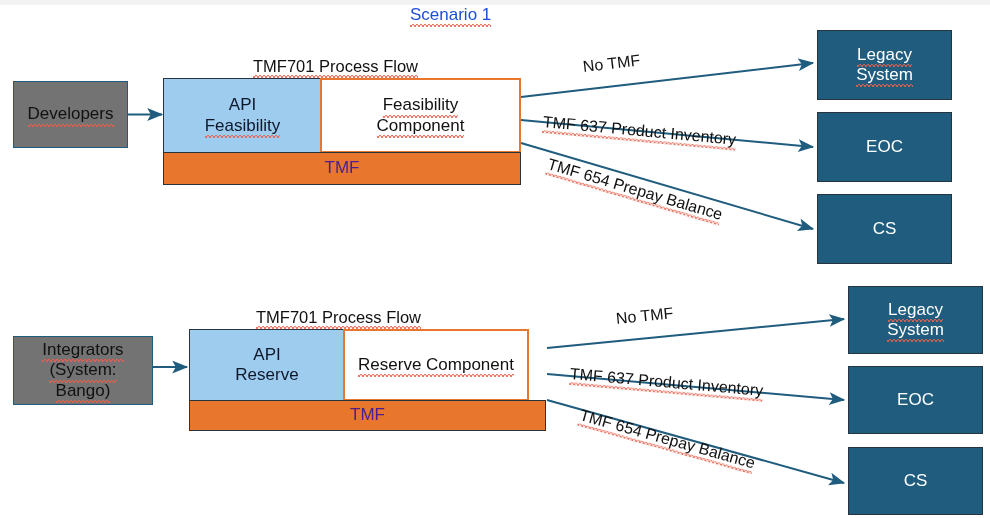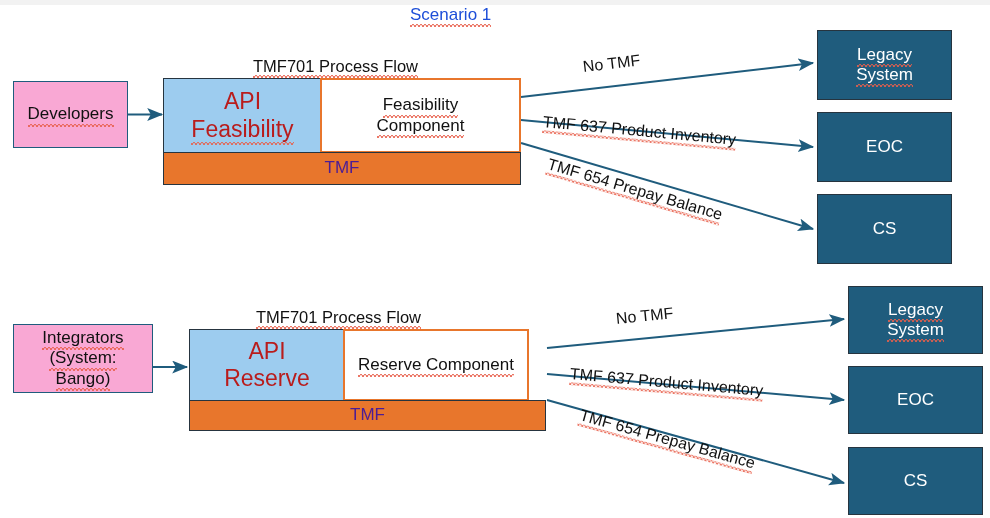--- a/index.html
+++ b/index.html
@@ -26,34 +26,34 @@
   .box {
     position: absolute;
     box-sizing: border-box;
     display: flex;
     align-items: center;
     justify-content: center;
     text-align: center;
     line-height: 1.18;
   }
   .actor-box {
-    background: #f9a8d4;
+    background: #737373;
     border: 1.6px solid #1F5C7D;
     font-size: 17px;
     color: #111111;
     text-align: center;
   }
   .api-box {
     background: #9DCCEF;
     border-top: 1.8px solid #26343f;
     border-left: 1.8px solid #26343f;
     border-bottom: 1.8px solid #26343f;
     border-right: 0;
-    font-size: 23px;
-    color: #b91c1c;
+    font-size: 17px;
+    color: #0f172a;
   }
   .component-box {
     background: #ffffff;
     border: 2px solid #E8762C;
     font-size: 17px;
     color: #111111;
   }
   .tmf-bar {
     background: #E8762C;
     border: 1.8px solid #26343f;
@@ -190,21 +190,21 @@
     <div class="box system-box" style="left:817px; top:112px; width:135px; height:70px;">
       <span>EOC</span>
     </div>
     <div class="box system-box" style="left:817px; top:194px; width:135px; height:70px;">
       <span>CS</span>
     </div>
   </div>
 
   <div>
 
-    <div class="box actor-box" style="left:13px; top:324px; width:140px; height:69px;">
+    <div class="box actor-box" style="left:13px; top:336px; width:140px; height:69px;">
       <div>
         <div><span class="sq">Integrators</span></div>
         <div><span class="sq">(System:</span></div>
         <div><span class="sq">Bango)</span></div>
       </div>
     </div>
 
     <div class="flow-title" style="left:256px; top:308px;">
       <span class="sq">TMF701 Process Flow</span>
     </div>

